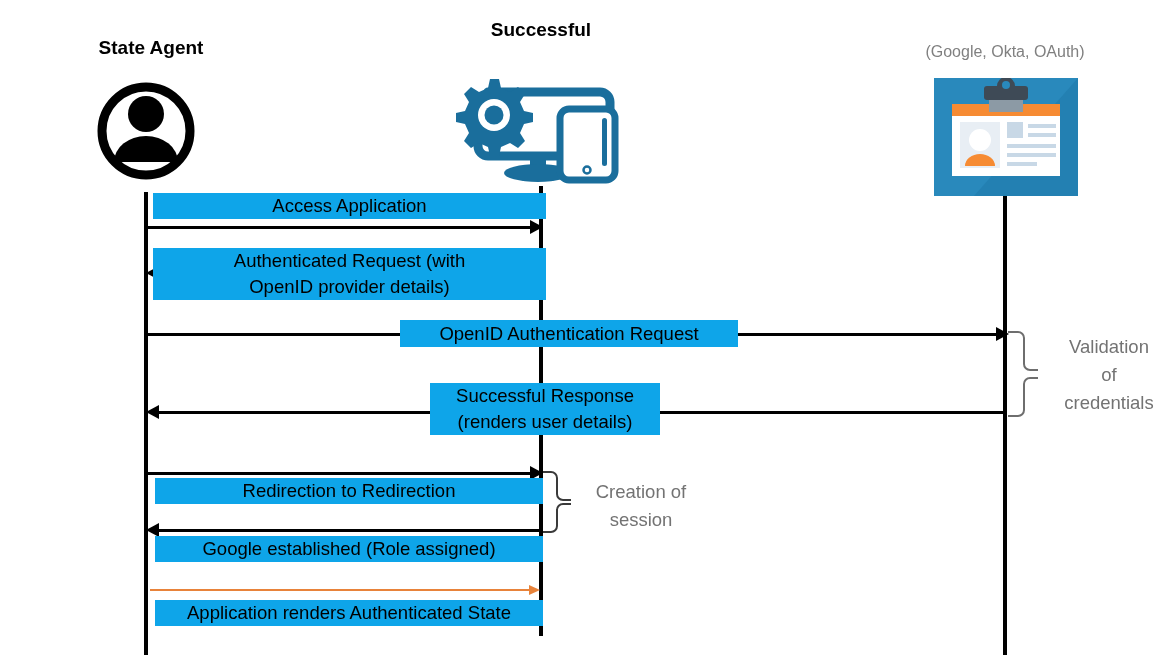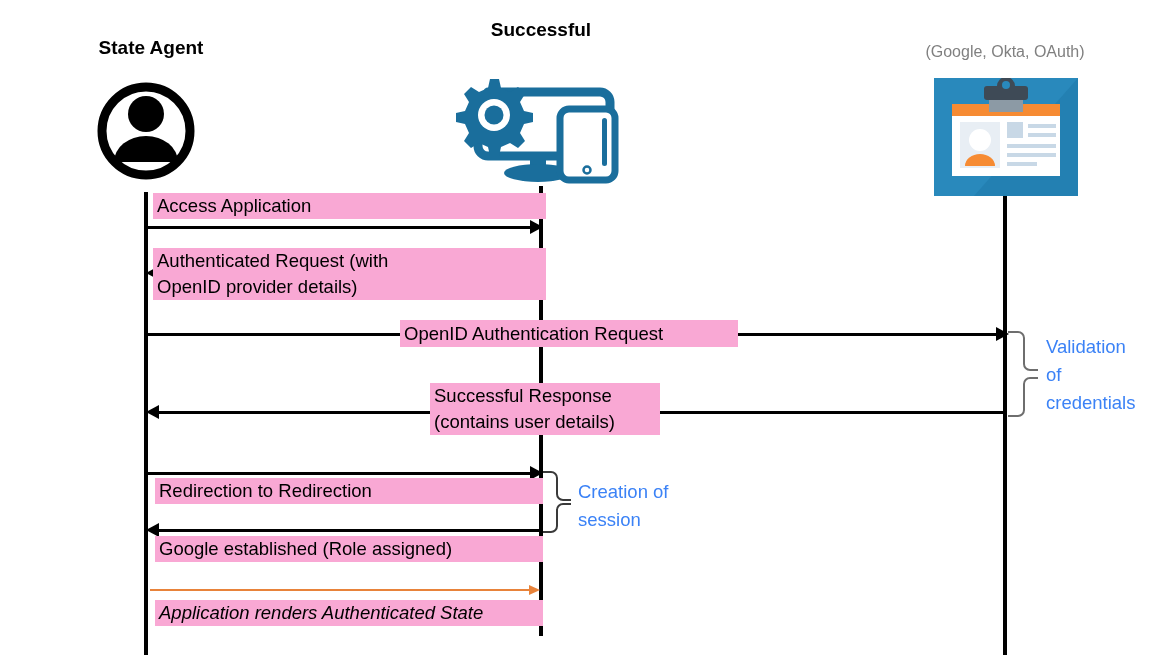--- a/index.html
+++ b/index.html
@@ -64,44 +64,45 @@
     border-bottom: 7px solid transparent;
     border-left: 13px solid #000000;
   }
   .arrowhead.left {
     border-top: 7px solid transparent;
     border-bottom: 7px solid transparent;
     border-right: 13px solid #000000;
   }
   .msg-label {
     position: absolute;
+    text-align: center;
     color: #000000;
     font-size: 18.5px;
     line-height: 26px;
-    background: #f9a8d4;
+    background: #0ea5e9;
     white-space: pre-line;
     padding: 0 4px;
   }
 
   
   .orange-line {
     position: absolute;
     height: 2px;
   }
   .arrowhead.right.orange {
     border-top: 5px solid transparent;
     border-bottom: 5px solid transparent;
     border-left: 11px solid #E8833A;
   }
 
   
   .brace-note {
     position: absolute;
-    text-align: left;
-    color: #3b82f6;
+    text-align: center;
+    color: #737373;
     font-size: 18.5px;
     line-height: 26px;
     white-space: pre-line;
   }
 
   
   .icon-wrap { position: absolute; }
 </style>
 </head>
 <body>
@@ -194,39 +195,39 @@
   <div>
     <div class="msg-line" style="left:146px; top:333px; width:858px;"></div>
     <div class="arrowhead right" style="left:996px; top:327px;"></div>
     <div class="msg-label" style="left:400px; top:320px; width:330px; line-height:27px;">OpenID Authentication Request</div>
   </div>
 
   <div>
     <div class="msg-line" style="left:155px; top:411px; width:850px;"></div>
     <div class="arrowhead left" style="left:146px; top:405px;"></div>
     <div class="msg-label" style="left:430px; top:383px; width:222px;">Successful Response
-(contains user details)</div>
+(renders user details)</div>
   </div>
 
   <div>
     <div class="msg-line" style="left:146px; top:472px; width:392px;"></div>
     <div class="arrowhead right" style="left:530px; top:466px;"></div>
     <div class="msg-label" style="left:155px; top:478px; width:380px;">Redirection to Redirection</div>
   </div>
 
   <div>
     <div class="msg-line" style="left:155px; top:529px; width:385px;"></div>
     <div class="arrowhead left" style="left:146px; top:523px;"></div>
     <div class="msg-label" style="left:155px; top:536px; width:380px;">Google established (Role assigned)</div>
   </div>
 
   <div>
     <div class="orange-line" style="left:150px; top:589px; width:385px; background:#E8833A;"></div>
     <div class="arrowhead right orange" style="left:529px; top:585px;"></div>
-    <div class="msg-label" style="left:155px; top:600px; width:380px;font-style:italic;">Application renders Authenticated State</div>
+    <div class="msg-label" style="left:155px; top:600px; width:380px;">Application renders Authenticated State</div>
   </div>
 
   <div>
     <svg class="abs" style="left:1006px; top:328px;" width="44" height="92" viewBox="0 0 44 92" xmlns="http://www.w3.org/2000/svg">
       <path d="M2 4 h10 a6 6 0 0 1 6 6 v26 a6 6 0 0 0 6 6 h8
                M2 88 h10 a6 6 0 0 0 6 -6 v-26 a6 6 0 0 1 6 -6 h8" fill="none" stroke="#6E6E6E" stroke-width="2"></path>
     </svg>
     <div class="brace-note" style="left:1046px; top:333px; width:126px; line-height:28px;">Validation
 of
 credentials</div>

